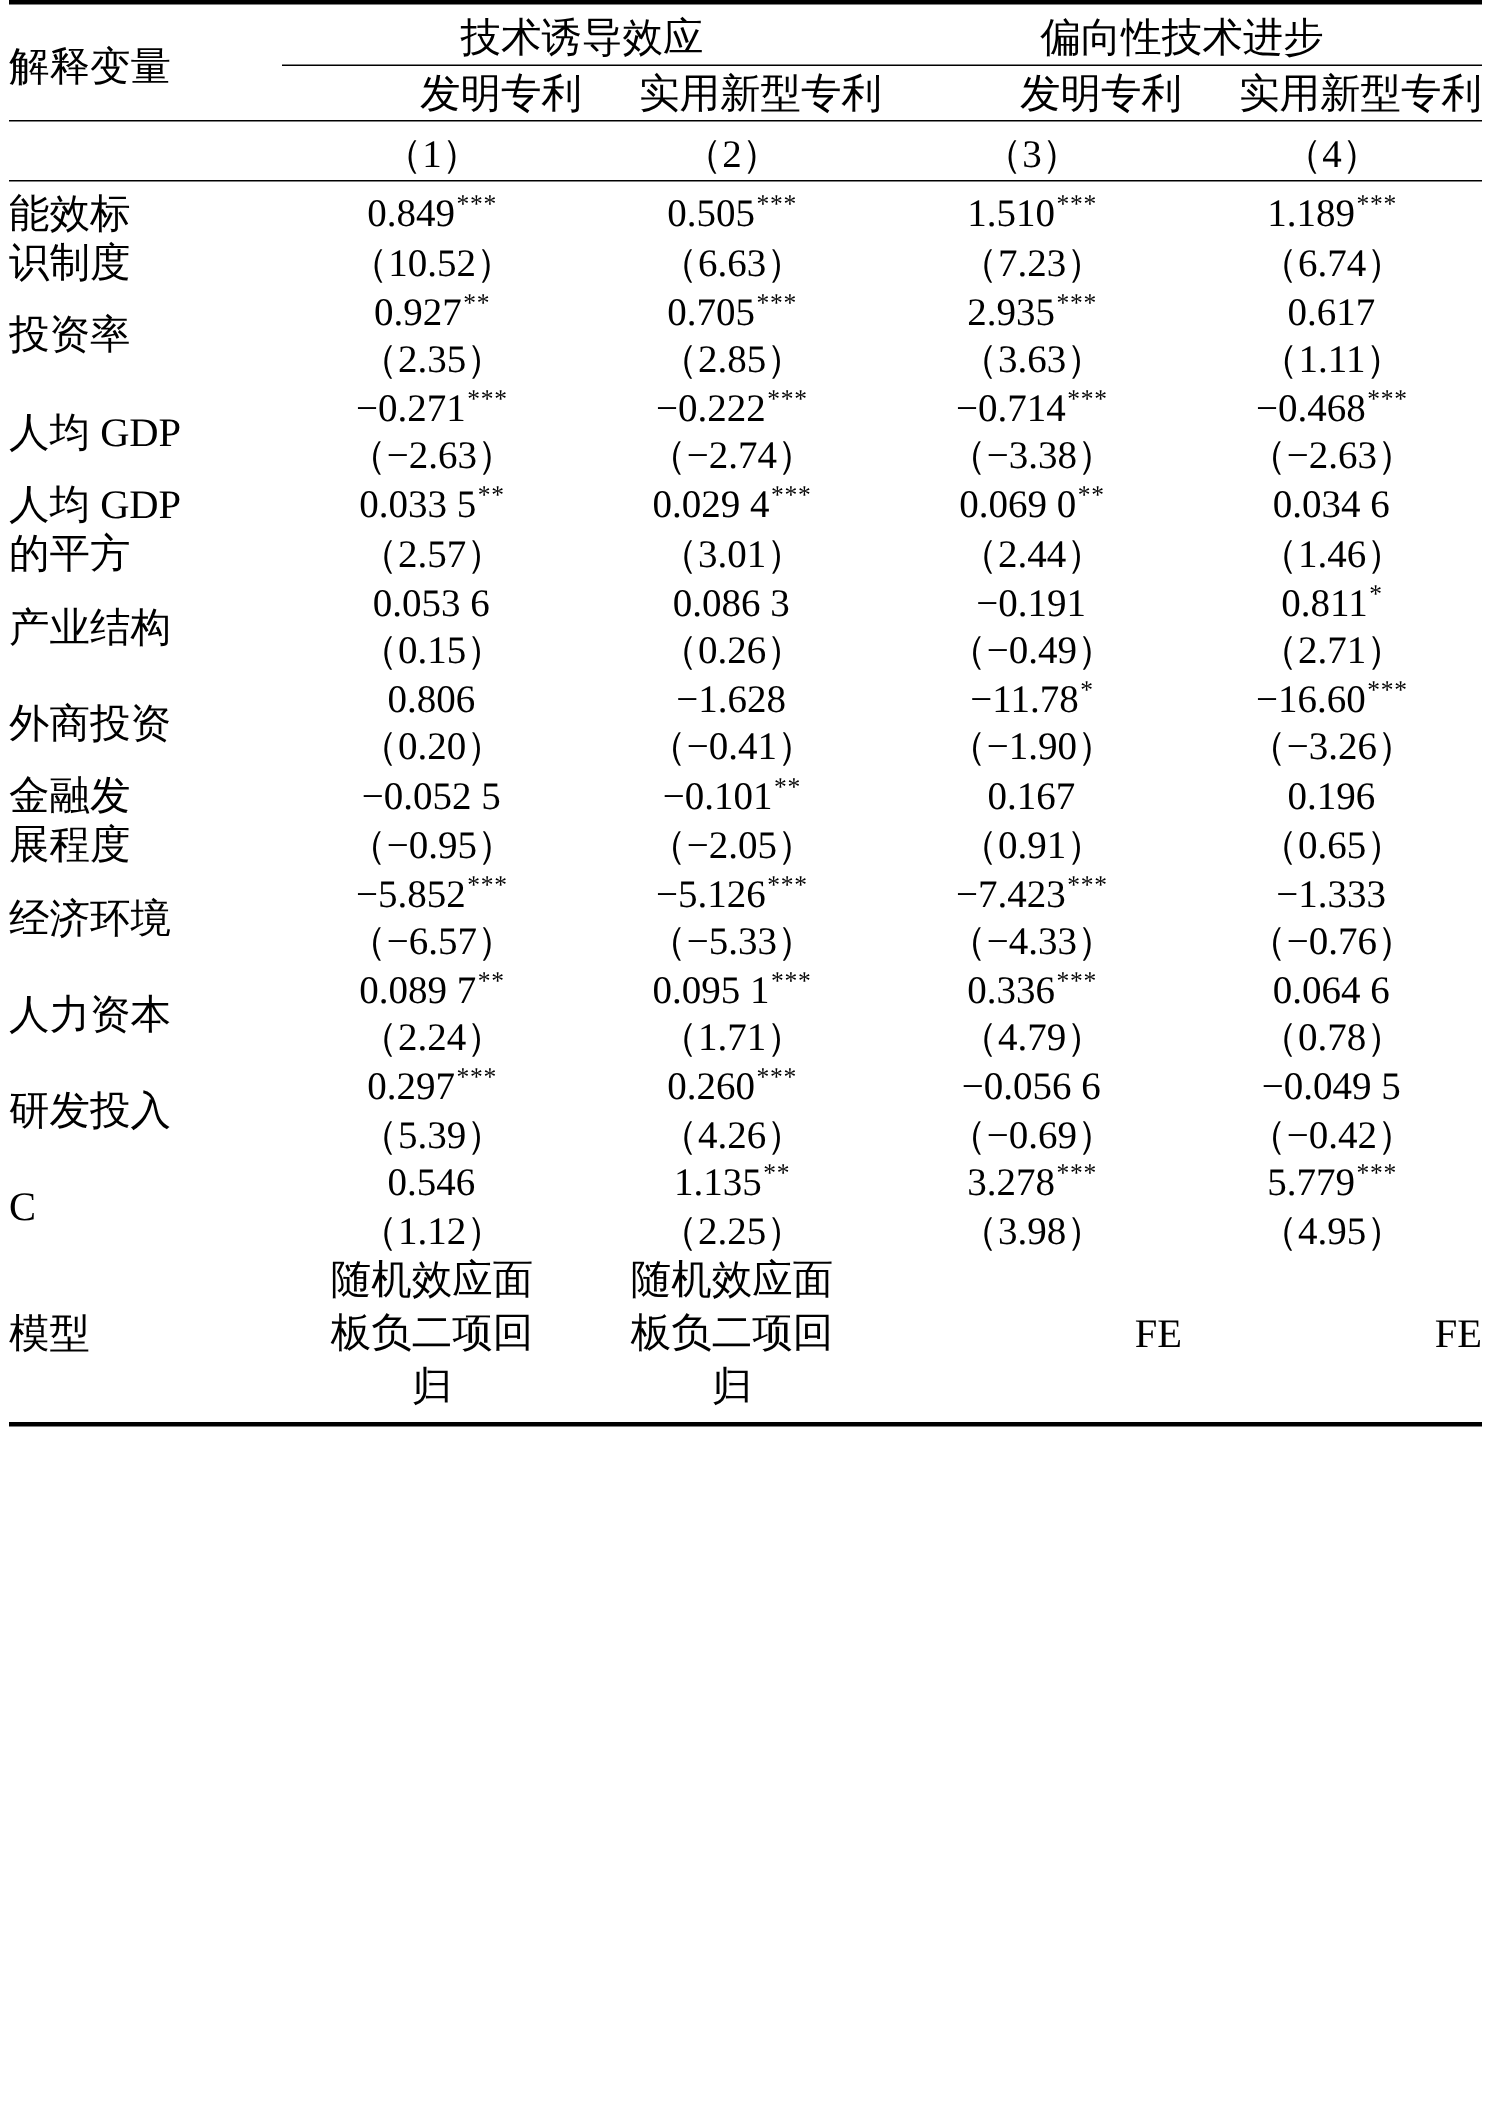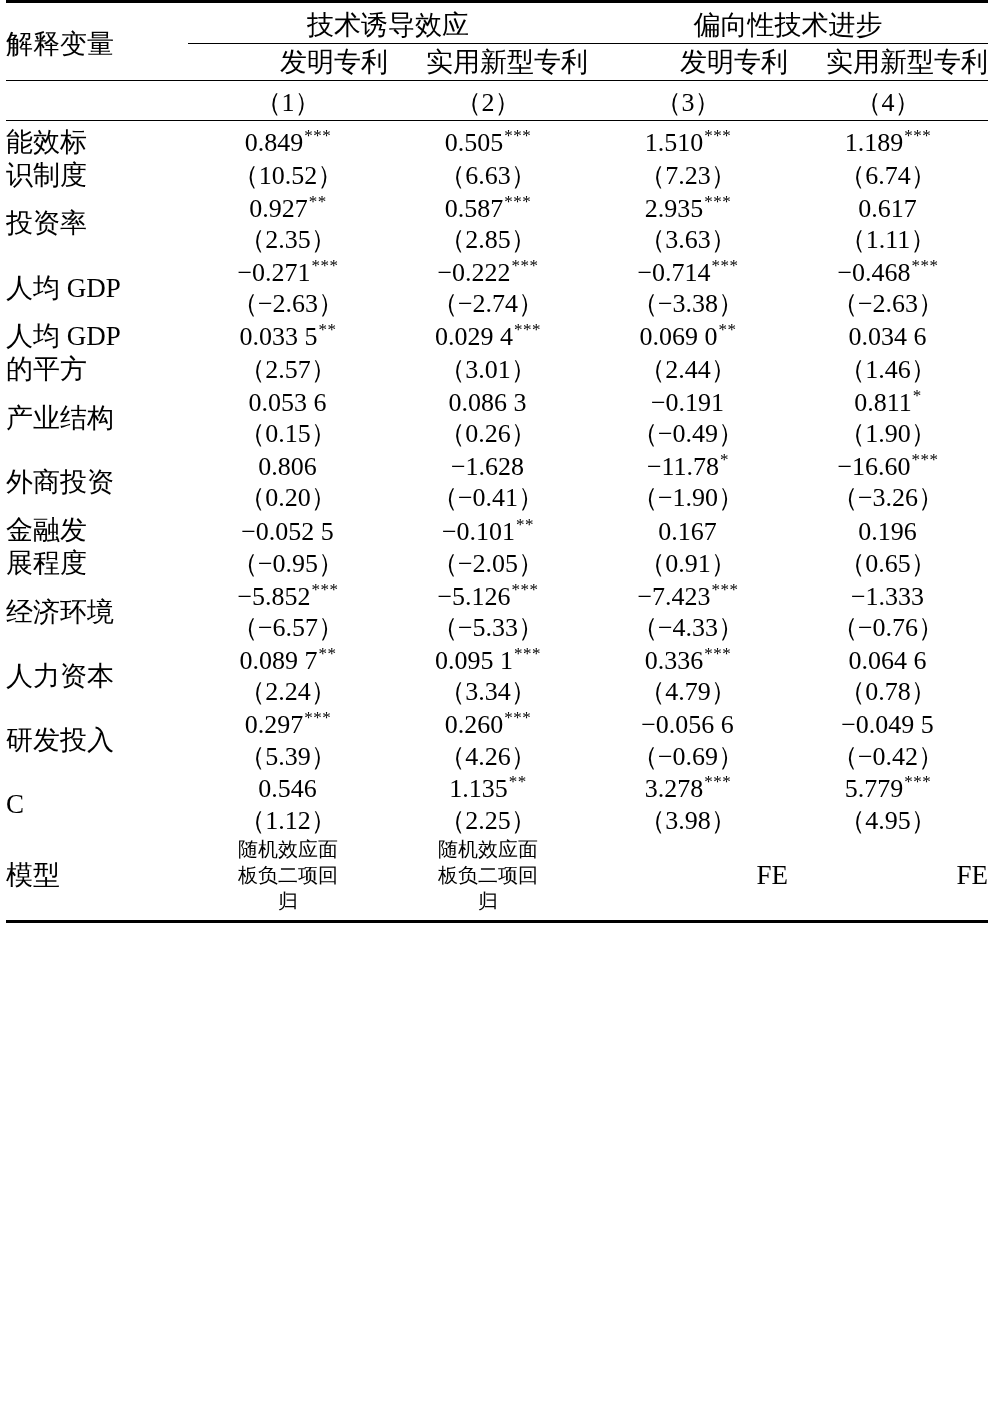--- a/index.html
+++ b/index.html
@@ -77,21 +77,21 @@
   .t-row td    { padding-top: 1px; padding-bottom: 7px; }
 
   .stars {
     font-size: 17px;
     vertical-align: super;
     letter-spacing: 0.5px;
     margin-left: 1px;
   }
   .model-cell {
     text-align: center;
-    font-size: 20px;
+    font-size: 27px;
     line-height: 1.3;
     white-space: pre-line;
     padding: 4px 0 4px 0;
   }
   .model-fe {
     text-align: right;
     font-size: 27px;
     vertical-align: middle;
   }
   .var-mid { vertical-align: middle; }
@@ -165,21 +165,21 @@
       <tr class="t-row">
         <td class="cell">（10.52）</td>
         <td class="cell">（6.63）</td>
         <td class="cell">（7.23）</td>
         <td class="cell">（6.74）</td>
       </tr>
 
       <tr class="coef-row">
         <td rowspan="2" class="varname var-mid">投资率</td>
         <td class="cell"><span>0.927</span><span class="stars">**</span></td>
-        <td class="cell"><span>0.587</span><span class="stars">***</span></td>
+        <td class="cell"><span>0.705</span><span class="stars">***</span></td>
         <td class="cell"><span>2.935</span><span class="stars">***</span></td>
         <td class="cell"><span>0.617</span><span class="stars"></span></td>
       </tr>
       <tr class="t-row">
         <td class="cell">（2.35）</td>
         <td class="cell">（2.85）</td>
         <td class="cell">（3.63）</td>
         <td class="cell">（1.11）</td>
       </tr>
 
@@ -216,21 +216,21 @@
         <td rowspan="2" class="varname var-mid">产业结构</td>
         <td class="cell"><span>0.053 6</span><span class="stars"></span></td>
         <td class="cell"><span>0.086 3</span><span class="stars"></span></td>
         <td class="cell"><span>−0.191</span><span class="stars"></span></td>
         <td class="cell"><span>0.811</span><span class="stars">*</span></td>
       </tr>
       <tr class="t-row">
         <td class="cell">（0.15）</td>
         <td class="cell">（0.26）</td>
         <td class="cell">（−0.49）</td>
-        <td class="cell">（1.90）</td>
+        <td class="cell">（2.71）</td>
       </tr>
 
       <tr class="coef-row">
         <td rowspan="2" class="varname var-mid">外商投资</td>
         <td class="cell"><span>0.806</span><span class="stars"></span></td>
         <td class="cell"><span>−1.628</span><span class="stars"></span></td>
         <td class="cell"><span>−11.78</span><span class="stars">*</span></td>
         <td class="cell"><span>−16.60</span><span class="stars">***</span></td>
       </tr>
       <tr class="t-row">
@@ -271,21 +271,21 @@
 
       <tr class="coef-row">
         <td rowspan="2" class="varname var-mid">人力资本</td>
         <td class="cell"><span>0.089 7</span><span class="stars">**</span></td>
         <td class="cell"><span>0.095 1</span><span class="stars">***</span></td>
         <td class="cell"><span>0.336</span><span class="stars">***</span></td>
         <td class="cell"><span>0.064 6</span><span class="stars"></span></td>
       </tr>
       <tr class="t-row">
         <td class="cell">（2.24）</td>
-        <td class="cell">（3.34）</td>
+        <td class="cell">（1.71）</td>
         <td class="cell">（4.79）</td>
         <td class="cell">（0.78）</td>
       </tr>
 
       <tr class="coef-row">
         <td rowspan="2" class="varname var-mid">研发投入</td>
         <td class="cell"><span>0.297</span><span class="stars">***</span></td>
         <td class="cell"><span>0.260</span><span class="stars">***</span></td>
         <td class="cell"><span>−0.056 6</span><span class="stars"></span></td>
         <td class="cell"><span>−0.049 5</span><span class="stars"></span></td>

